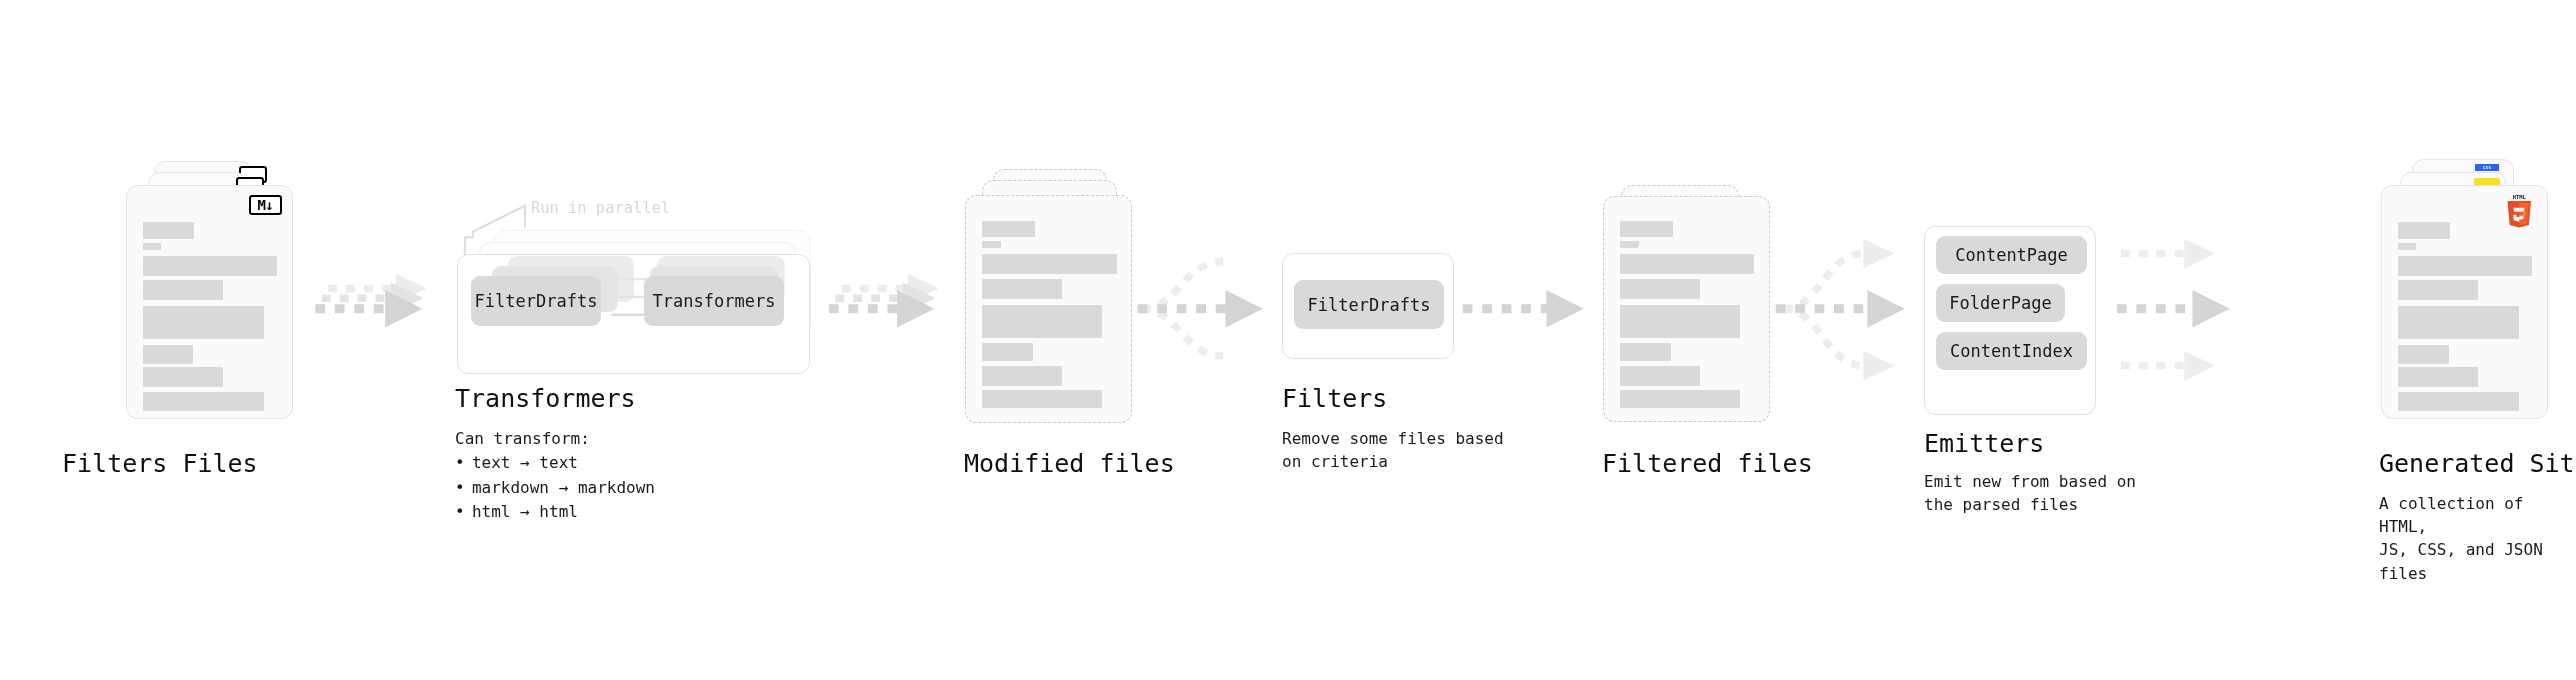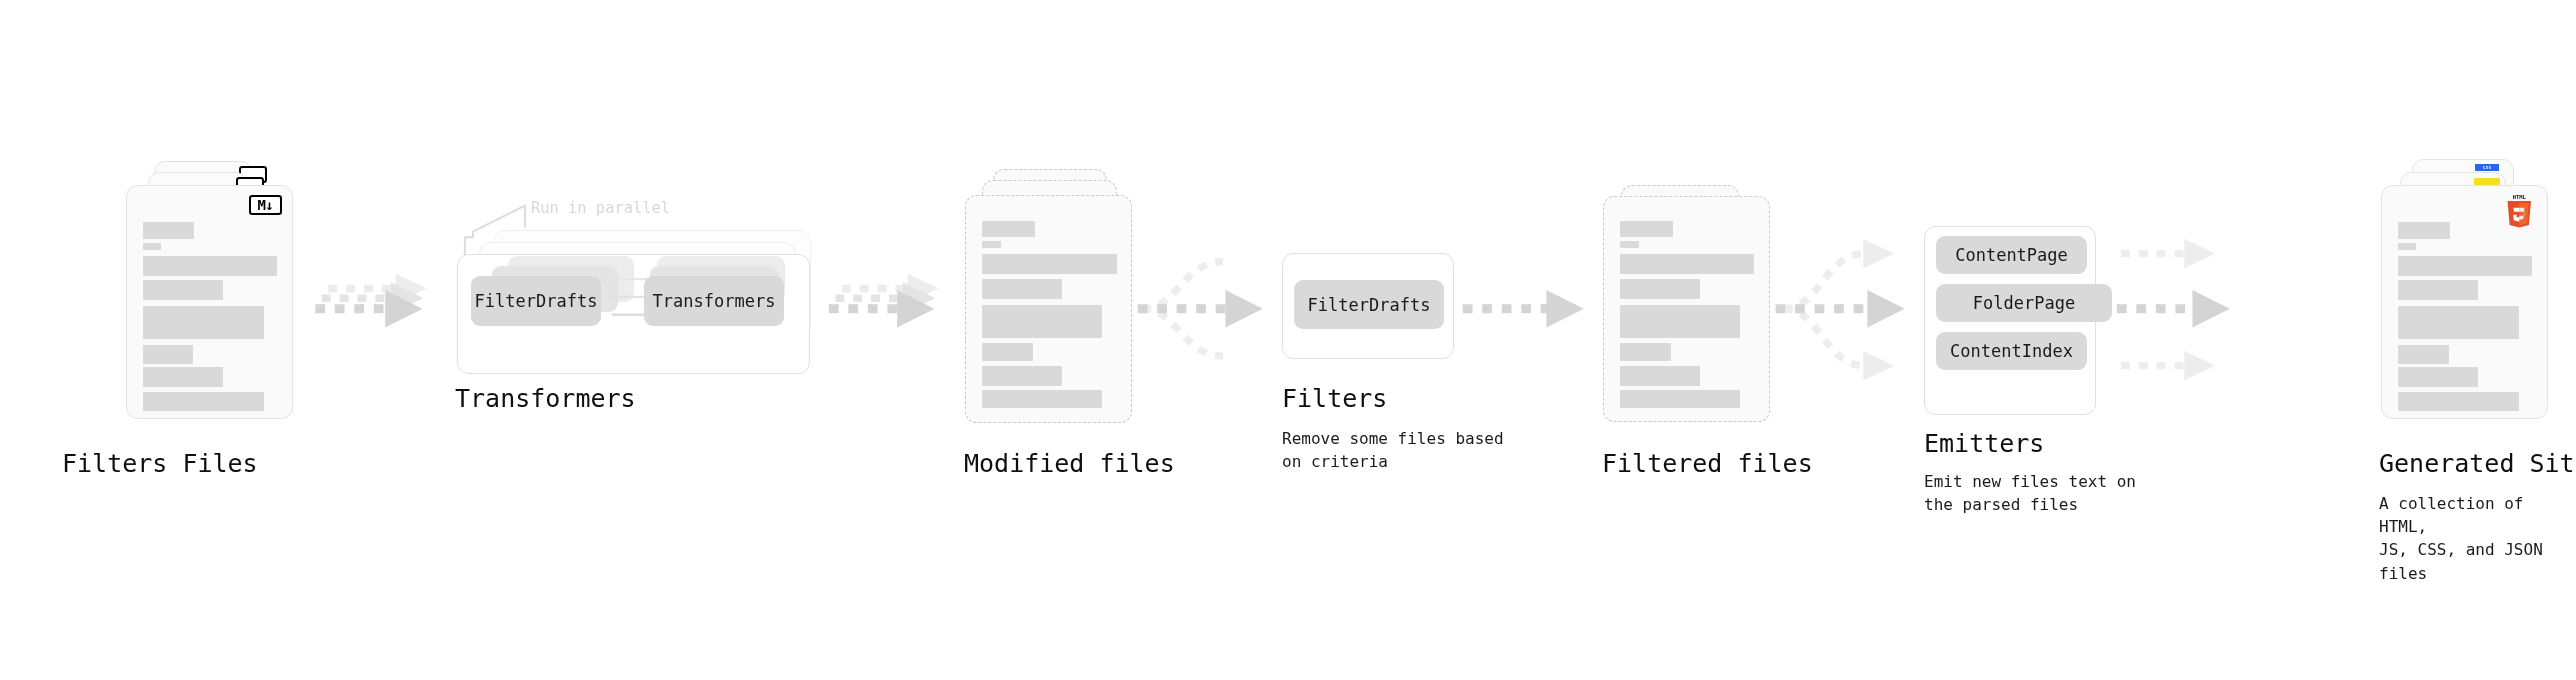--- a/index.html
+++ b/index.html
@@ -178,20 +178,28 @@
 
   <div class="chip" style="left:471px;top:276px;width:130px;height:50px">
     <span>FilterDrafts</span>
   </div>
   <div class="chip" style="left:644px;top:276px;width:140px;height:50px">
     <span>Transformers</span>
   </div>
 
   <div class="title" style="left:455px;top:384px">Transformers</div>
 
+  <div class="bullets" style="left:455px;top:427px">
+    <span class="hd">Can transform:</span>
+    <ul>
+      <li>text → text</li>
+      <li>markdown → markdown</li>
+      <li>html → html</li>
+    </ul>
+  </div>
 </div>
 
 <div class="stage" style="left:0;top:0;width:1178px;height:681px">
   <div class="card dashed" style="left:993px;top:169px;width:114px;height:41px"></div>
   <div class="card dashed" style="left:982px;top:180px;width:135px;height:41px"></div>
   <div class="card dashed" style="left:965px;top:195px;width:167px;height:228px"></div>
 
   <div class="skel" style="left:982px;top:221px;width:53px;height:16.3px"></div>
   <div class="skel" style="left:982px;top:241px;width:18.7px;height:6.5px"></div>
   <div class="skel" style="left:982px;top:254px;width:135px;height:20.3px"></div>
@@ -230,29 +238,29 @@
 
   <div class="title" style="left:1602px;top:449px">Filtered files</div>
 </div>
 
 <div class="stage" style="left:0;top:0;width:2153px;height:681px">
   <div class="groupbox" style="left:1924px;top:226px;width:172px;height:189px"></div>
 
   <div class="chip" style="left:1936px;top:236px;width:151px;height:38px">
     <span>ContentPage</span>
   </div>
-  <div class="chip" style="left:1936px;top:284px;width:176px;height:38px">
+  <div class="chip" style="left:1936px;top:284px;width:129px;height:38px">
     <span>FolderPage</span>
   </div>
   <div class="chip" style="left:1936px;top:332px;width:151px;height:38px">
     <span>ContentIndex</span>
   </div>
 
   <div class="title" style="left:1924px;top:429px">Emitters</div>
-  <div class="desc" style="left:1924px;top:470px">Emit new files text on
+  <div class="desc" style="left:1924px;top:470px">Emit new from based on
 the parsed files</div>
 </div>
 
 <div class="stage" style="left:0;top:0;width:2576px;height:681px">
   <div class="card ghost" style="left:2412px;top:159px;width:102px;height:47px"></div>
   <div class="badge-css" style="left:2475px;top:164px">
     <span>CSS</span>
   </div>
 
   <div class="card ghost" style="left:2400px;top:172px;width:106px;height:47px"></div>

